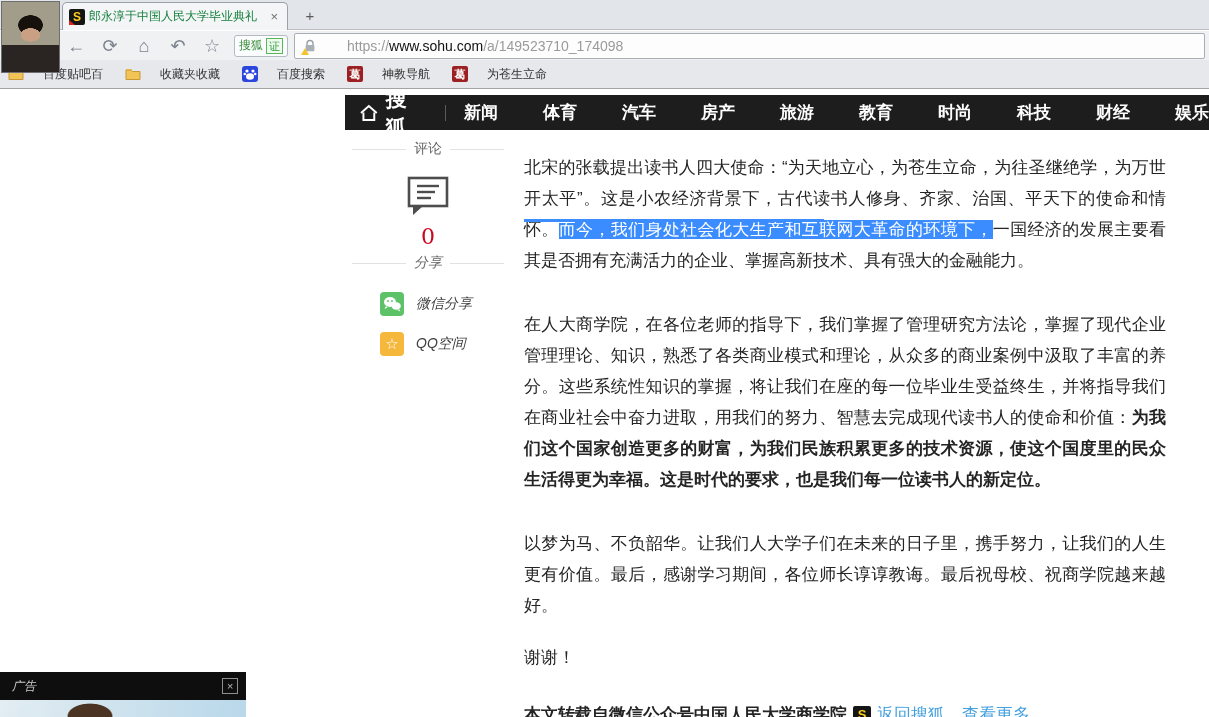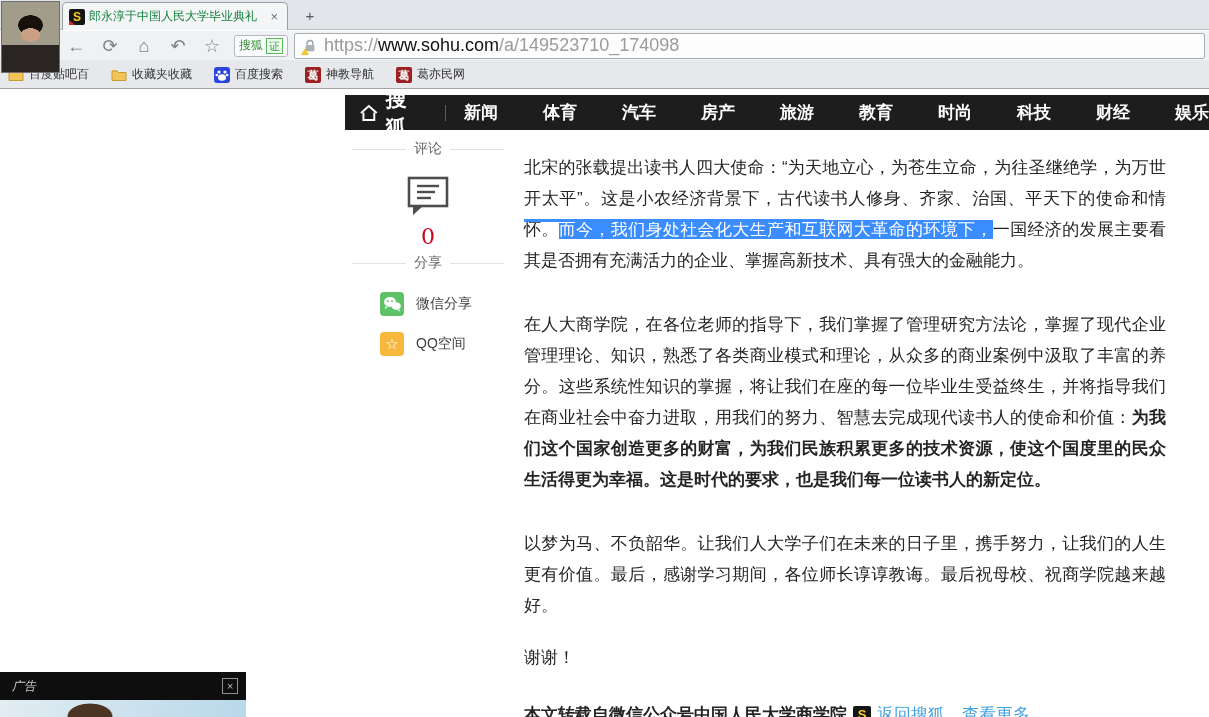--- a/index.html
+++ b/index.html
@@ -16,28 +16,28 @@
   .sohu-fav i{position:absolute;left:0;top:0;width:100%;height:100%;font-style:normal;color:#ffcf1e;font-weight:bold;font-size:12px;line-height:16px;text-align:center;}
   .sohu-fav b{position:absolute;left:0;bottom:0;width:0;height:0;border-left:6px solid #d5281e;border-top:5px solid transparent;}
 
   .toolbar{position:absolute;left:0;top:31px;width:1209px;height:29px;background:#eff1f3;display:flex;align-items:center;}
   .nav-icons{display:flex;align-items:center;margin-left:64px;gap:10px;}
   .tb-ic{width:24px;height:24px;text-align:center;line-height:24px;font-size:18px;color:#7b828c;}
   .identity{display:flex;align-items:center;gap:3px;border:1px solid #b4bac1;background:#fbfcfd;border-radius:3px;height:22px;padding:0 4px;margin-left:10px;}
   .identity .site{font-size:12px;color:#3a8f3a;}
   .identity .badge{font-size:11px;color:#2f9e3f;border:1px solid #58b858;background:#f0fbef;padding:0 2px;line-height:14px;}
   .urlbox{flex:1;height:26px;margin:0 4px 0 6px;background:#fdfdfe;border:1px solid #a9aeb6;border-radius:2px;display:flex;align-items:center;padding:0 8px;gap:7px;}
-  .url-text{font-size:18px;white-space:nowrap;overflow:hidden;color:#9b9b9b;}
+  .url-text{font-size:14px;white-space:nowrap;overflow:hidden;color:#9b9b9b;margin-left:23px;}
   .url-text .host{color:#111;}
   .lock{position:relative;width:14px;height:14px;flex:none;}
   .lock svg{display:block;}
   .warn-tri{position:absolute;left:-2px;bottom:-2px;width:0;height:0;border-left:4px solid transparent;border-right:4px solid transparent;border-bottom:7px solid #f4c430;}
 
   .bookmarksbar{position:absolute;left:0;top:60px;width:1209px;height:29px;background:#e6e8eb;border-bottom:1px solid #a3a3a3;display:flex;align-items:center;gap:22px;padding-left:8px;}
-  .bm{display:flex;align-items:flex-end;gap:5px;font-size:12px;color:#333;}
+  .bm{display:flex;align-items:center;gap:19px;font-size:12px;color:#333;}
   .bm .ico{width:16px;height:16px;flex:none;display:inline-block;}
   .ge-badge{background:#9c1f22;color:#fff;font-size:11px;font-weight:bold;line-height:16px;text-align:center;border-radius:2px;}
   .baidu-badge{background:#2c46dd;border-radius:3px;position:relative;}
 
   .avatar-photo{position:absolute;left:1px;top:1px;width:59px;height:72px;z-index:30;border:1px solid #6f6f6f;
     background:
       radial-gradient(ellipse 16px 11px at 50% 47%, #caa084 0 60%, transparent 62%),
       radial-gradient(ellipse 20px 16px at 50% 33%, #17110d 0 60%, transparent 63%),
       linear-gradient(180deg, #a29c8a 0 62%, #2a2523 62% 100%);
   }
@@ -146,21 +146,21 @@
             <ellipse cx="8" cy="10.5" rx="4" ry="3.2" fill="#fff"></ellipse>
           </svg></span>
       <span>百度搜索</span>
     </div>
     <div class="bm">
       <span class="ico ge-badge">葛</span>
       <span>神教导航</span>
     </div>
     <div class="bm">
       <span class="ico ge-badge">葛</span>
-      <span>葛亦民网</span>
+      <span>为苍生立命</span>
     </div>
   </div>
 
   <div class="avatar-photo"></div>
 
   <div class="sohu-nav">
     <div class="nav-logo">
       <svg width="20" height="18" viewBox="0 0 20 18">
           <path d="M2 9 L10 2 L18 9" fill="none" stroke="#fff" stroke-width="2"></path>
           <path d="M4.5 8.5 V16 H15.5 V8.5" fill="none" stroke="#fff" stroke-width="2"></path>
@@ -187,21 +187,21 @@
     <svg class="cmt-icon" width="46" height="42" viewBox="0 0 46 42">
       <rect x="4" y="4" width="38" height="28" fill="none" stroke="#4d4d4d" stroke-width="2.6"></rect>
       <line x1="12" y1="12" x2="34" y2="12" stroke="#4d4d4d" stroke-width="2.4"></line>
       <line x1="12" y1="18" x2="30" y2="18" stroke="#4d4d4d" stroke-width="2.4"></line>
       <line x1="12" y1="24" x2="26" y2="24" stroke="#4d4d4d" stroke-width="2.4"></line>
       <path d="M8 32 L8 41 L18 32 Z" fill="#4d4d4d"></path>
     </svg>
     <div class="cmt-count">0</div>
   </div>
 
-  <div class="side" style="top:254px;">
+  <div class="side" style="top:254px;font-style:italic;">
     <div class="side-head">分享</div>
     <div class="share-list">
       <div class="share-row">
         <span class="share-ic" style="background:#5ec269;">
           <svg width="20" height="18" viewBox="0 0 20 18">
               <ellipse cx="8" cy="7" rx="6" ry="5" fill="#fff"></ellipse>
               <path d="M4 11 l-1.5 3 3 -1.6z" fill="#fff"></path>
               <ellipse cx="14.2" cy="11" rx="4.6" ry="3.8" fill="#fff"></ellipse>
               <path d="M17 14 l1.4 2.4 -2.8 -1.2z" fill="#fff"></path>
               <circle cx="6" cy="6" r="0.9" fill="#5ec269"></circle>

